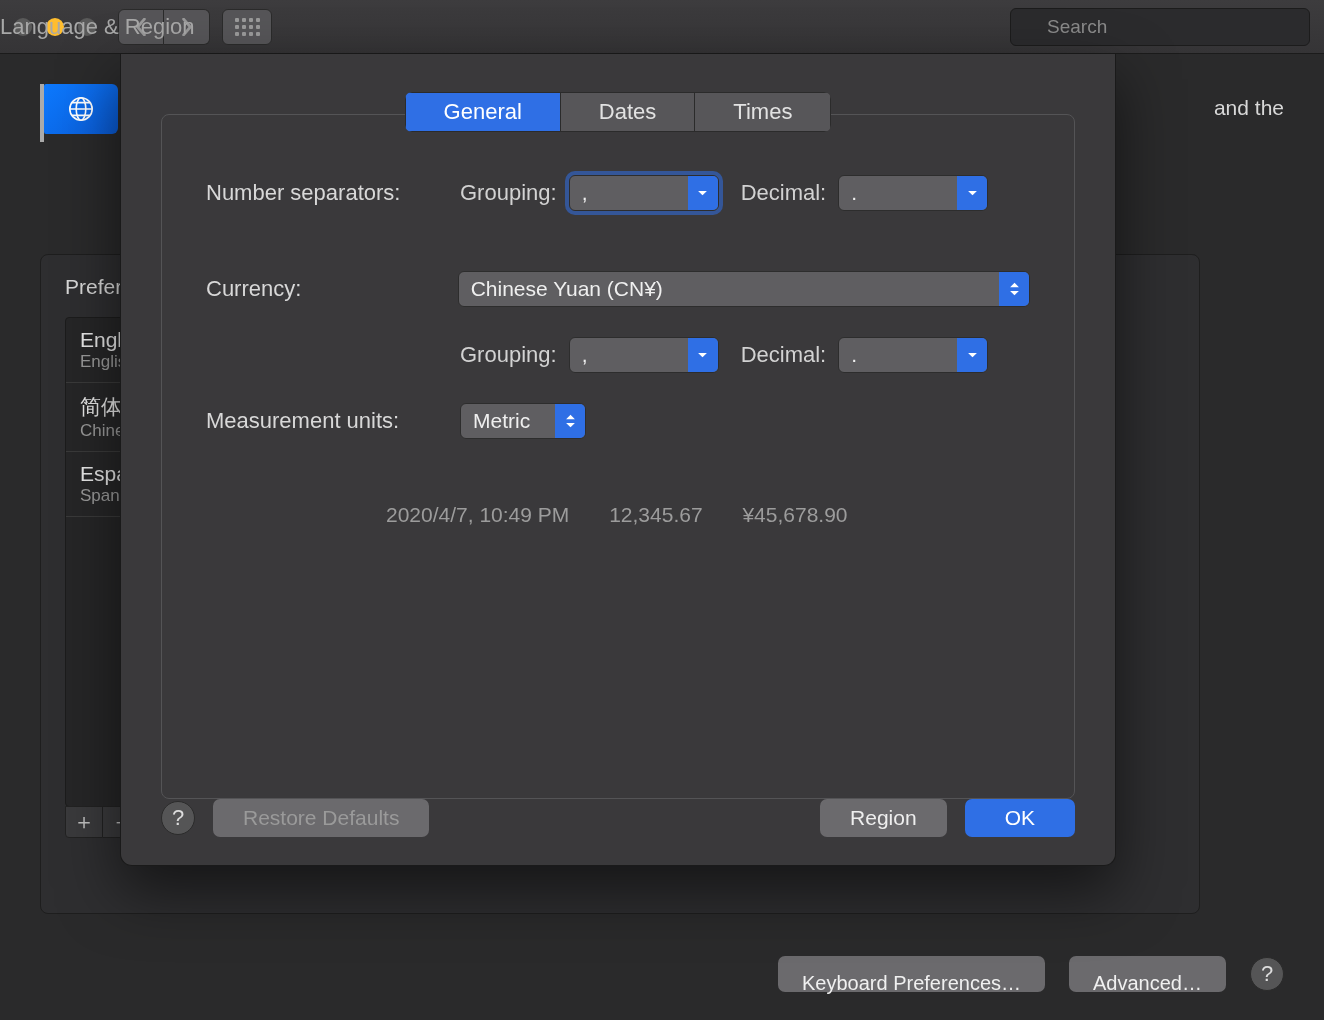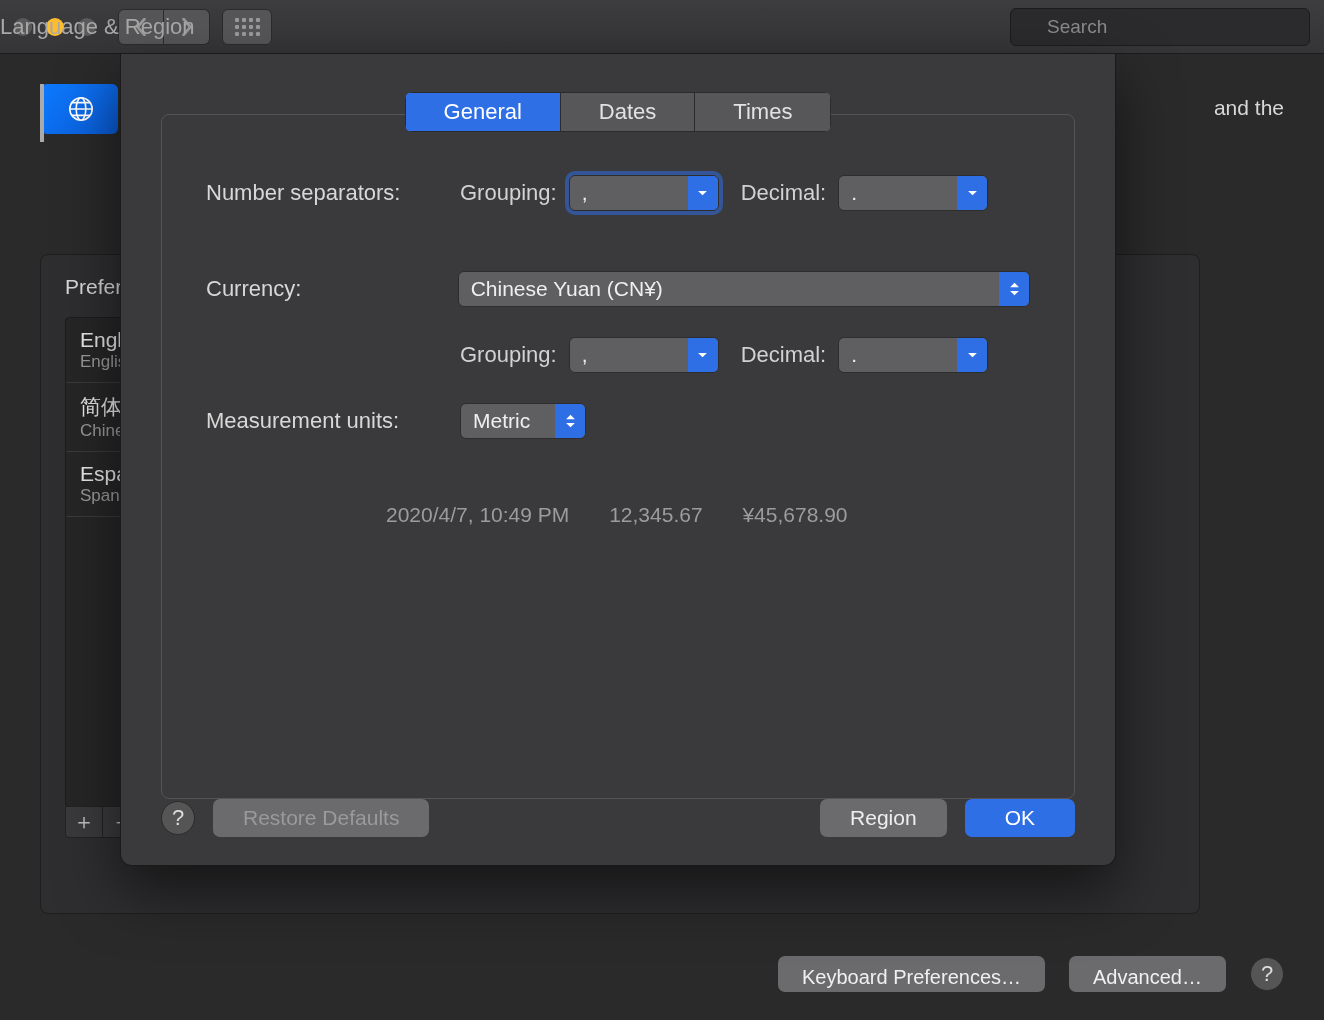--- a/index.html
+++ b/index.html
@@ -109,21 +109,21 @@
     display:flex; align-items:center; justify-content:center;
   }
   .add-remove button:first-child { border-radius:0 0 0 4px; }
   .add-remove button:last-child  { border-radius:0 0 4px 0; border-left:none; }
   .bottom-buts {
     position:absolute; right:40px; bottom:28px;
     display:flex; gap:24px; align-items:center;
   }
   .mac-but {
     height:36px; background:#6b6a6d; border:none; border-radius:7px;
-    padding:10px 24px; color:#f0f0f0; font-size:20px;
+    padding:16px 24px; color:#f0f0f0; font-size:20px;
   }
   .help {
     width:34px; height:34px; border-radius:50%;
     background:#555556; color:#ddd; font-size:22px;
     display:flex; align-items:center; justify-content:center;
     border:1px solid #2b2b2b;
   }
 
   
   .sheet {

